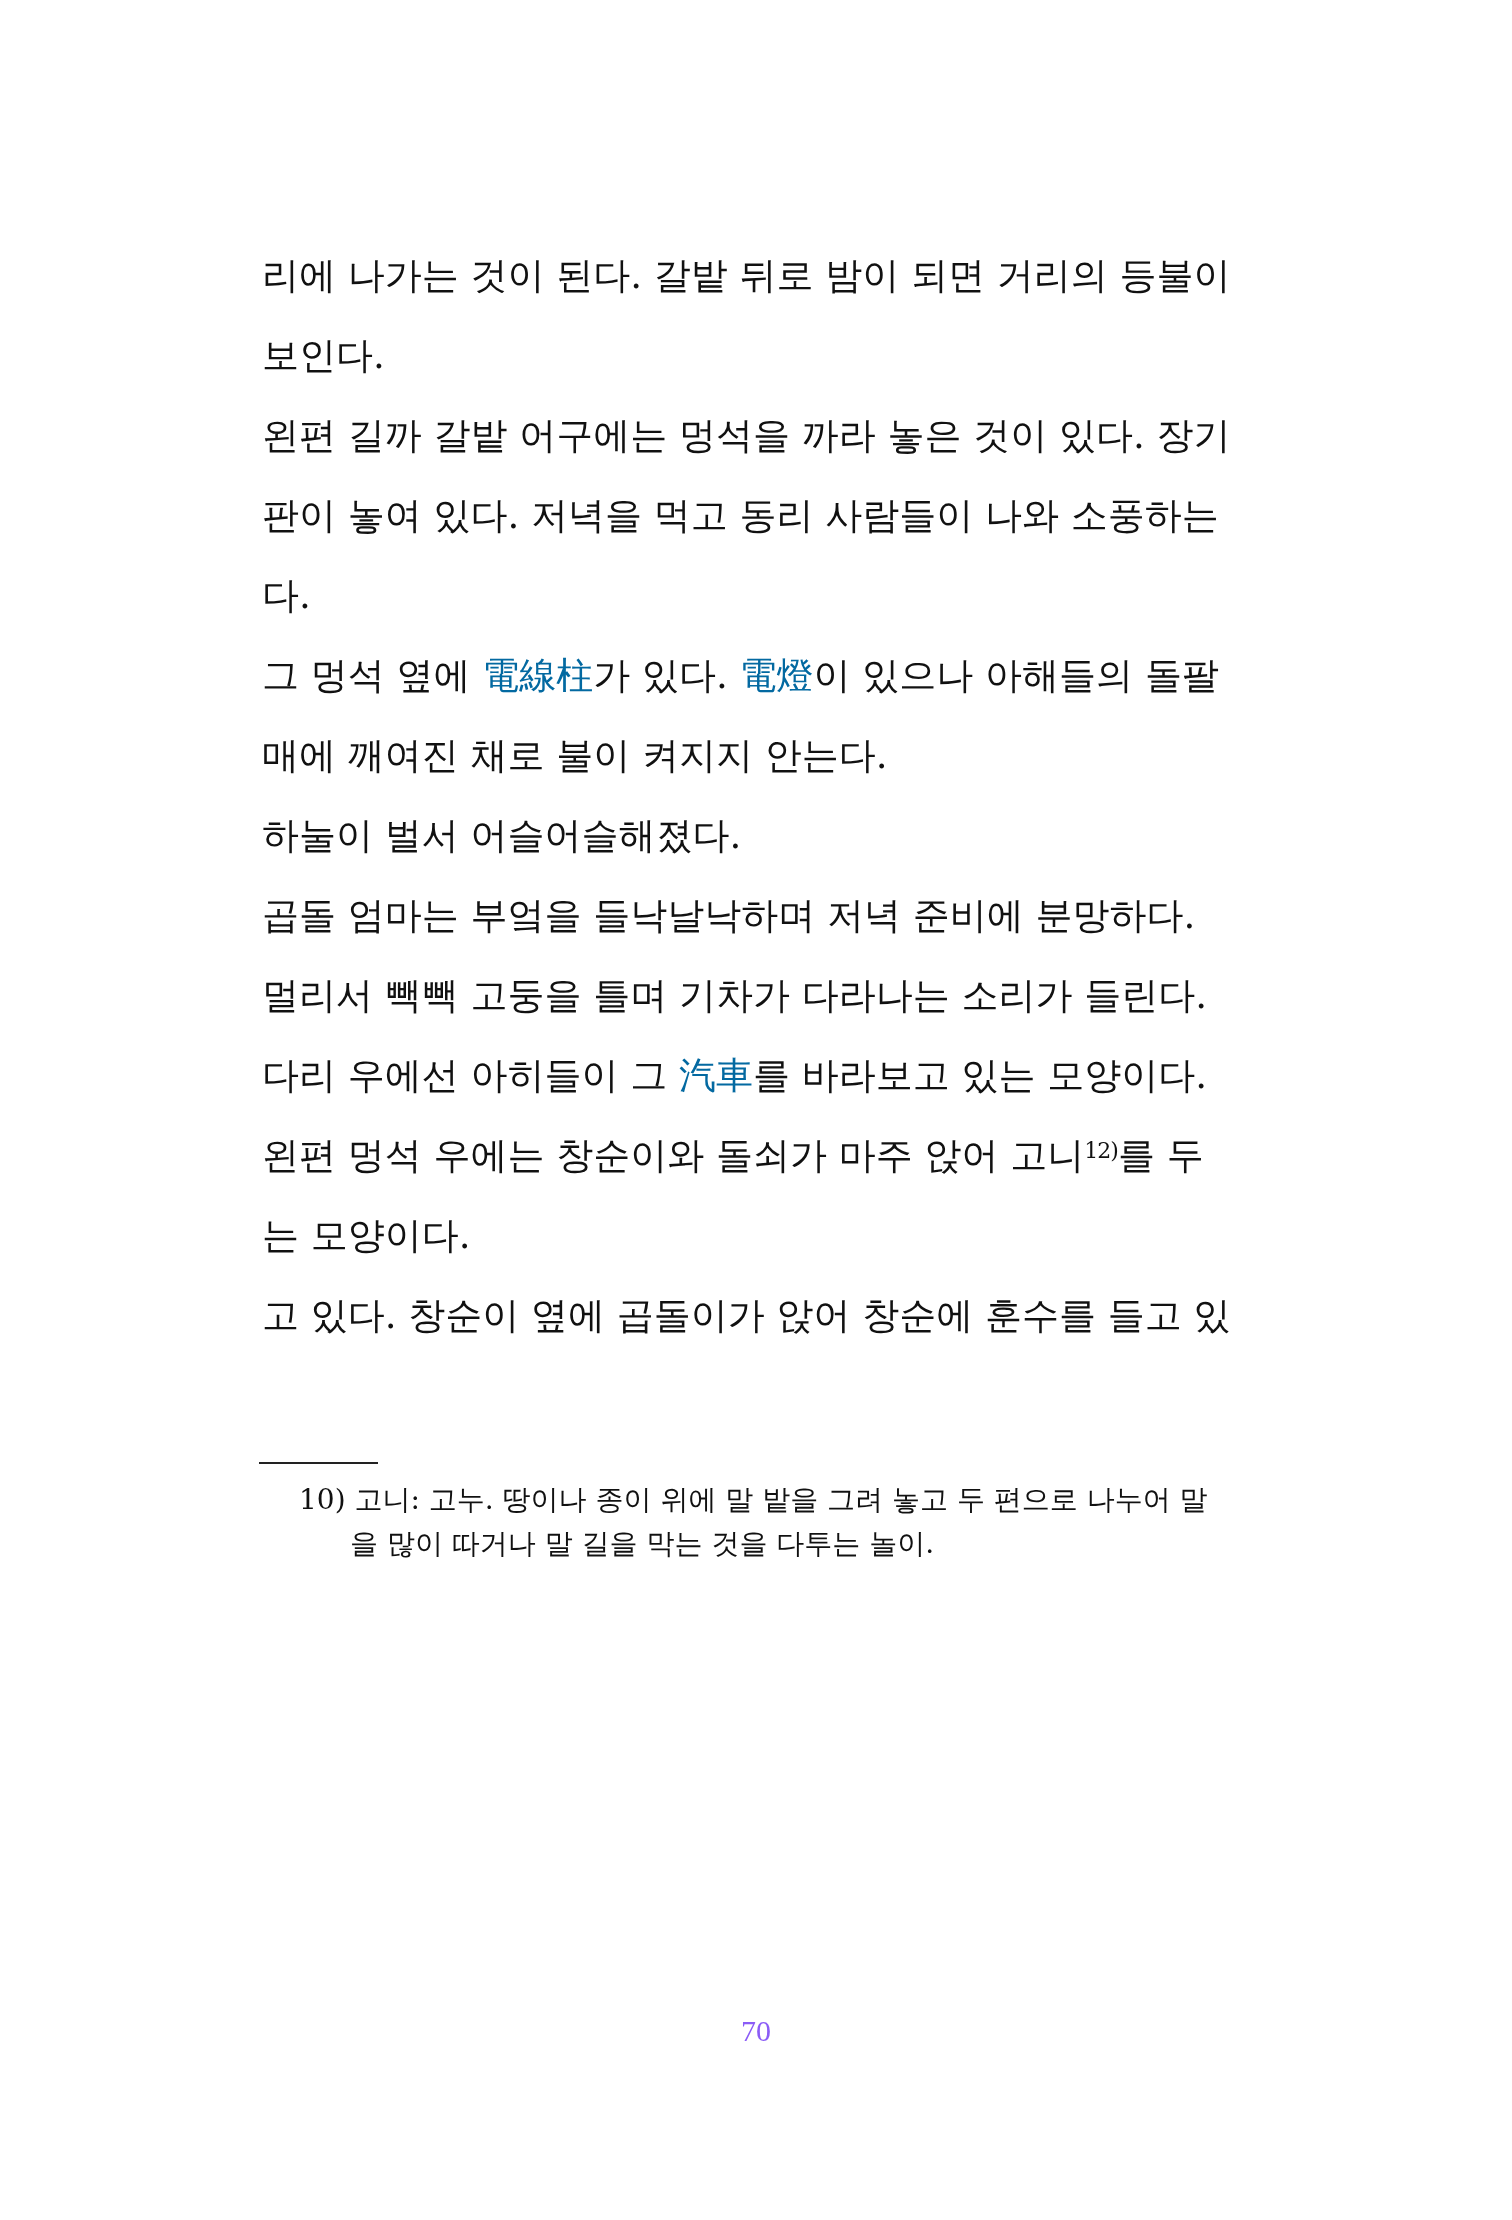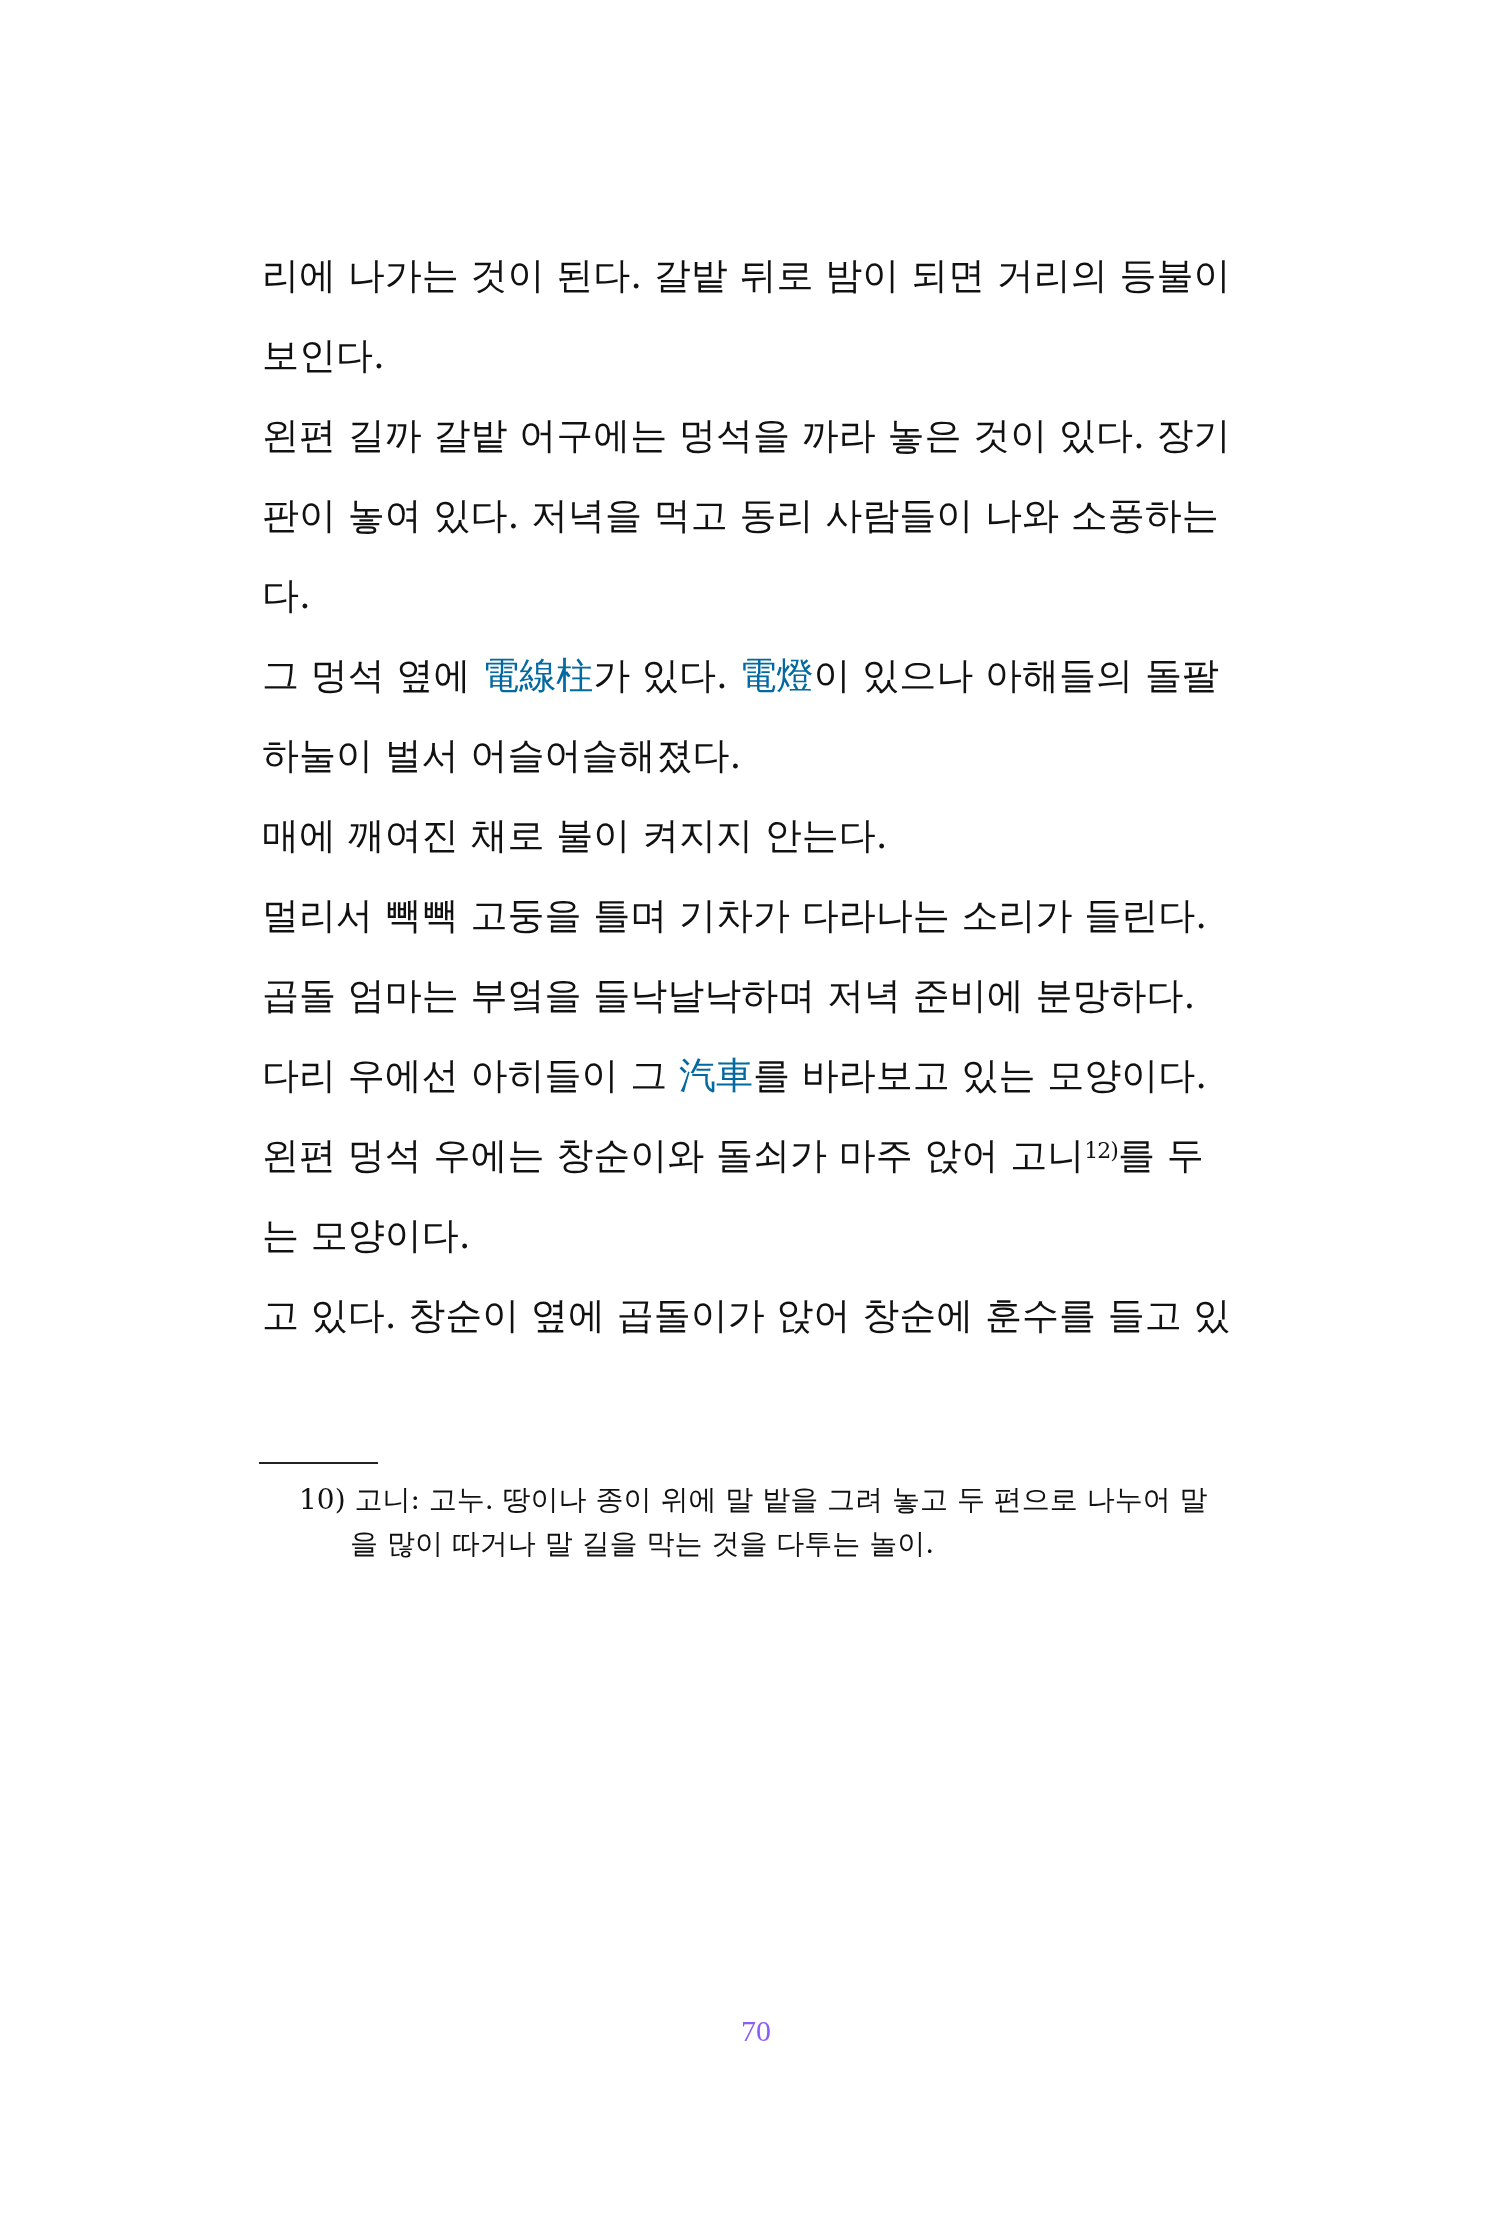--- a/index.html
+++ b/index.html
@@ -78,24 +78,24 @@
 </head>
 <body>
 
 <div class="body-text">
   <span class="line"><span>리에 나가는 것이 된다. 갈밭 뒤로 밤이 되면 거리의 등불이</span></span>
   <span class="line"><span>보인다.</span></span>
   <span class="line"><span>왼편 길까 갈밭 어구에는 멍석을 까라 놓은 것이 있다. 장기</span></span>
   <span class="line"><span>판이 놓여 있다. 저녁을 먹고 동리 사람들이 나와 소풍하는</span></span>
   <span class="line"><span>다.</span></span>
   <span class="line"><span>그 멍석 옆에 </span><span class="hanja">電線柱</span><span>가 있다. </span><span class="hanja">電燈</span><span>이 있으나 아해들의 돌팔</span></span>
+  <span class="line"><span>매에 깨여진 채로 불이 켜지지 안는다.</span></span>
   <span class="line"><span>하눌이 벌서 어슬어슬해졌다.</span></span>
-  <span class="line"><span>매에 깨여진 채로 불이 켜지지 안는다.</span></span>
+  <span class="line"><span>곱돌 엄마는 부엌을 들낙날낙하며 저녁 준비에 분망하다.</span></span>
   <span class="line"><span>멀리서 빽빽 고둥을 틀며 기차가 다라나는 소리가 들린다.</span></span>
-  <span class="line"><span>곱돌 엄마는 부엌을 들낙날낙하며 저녁 준비에 분망하다.</span></span>
   <span class="line"><span>다리 우에선 아히들이 그 </span><span class="hanja">汽車</span><span>를 바라보고 있는 모양이다.</span></span>
   <span class="line"><span>왼편 멍석 우에는 창순이와 돌쇠가 마주 앉어 고니</span><sup class="noteref">12)</sup><span>를 두</span></span>
   <span class="line"><span>는 모양이다.</span></span>
   <span class="line"><span>고 있다. 창순이 옆에 곱돌이가 앉어 창순에 훈수를 들고 있</span></span>
 </div>
 
 <div class="footnote-rule"></div>
 
 <div class="footnotes">
   <span class="footnote-line">10) 고니: 고누. 땅이나 종이 위에 말 밭을 그려 놓고 두 편으로 나누어 말</span>

